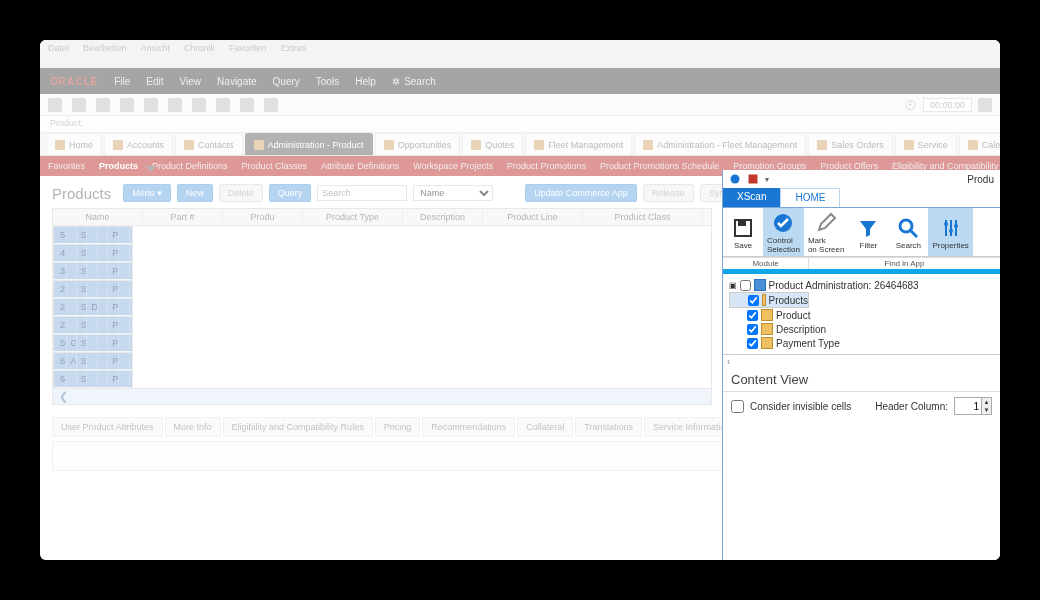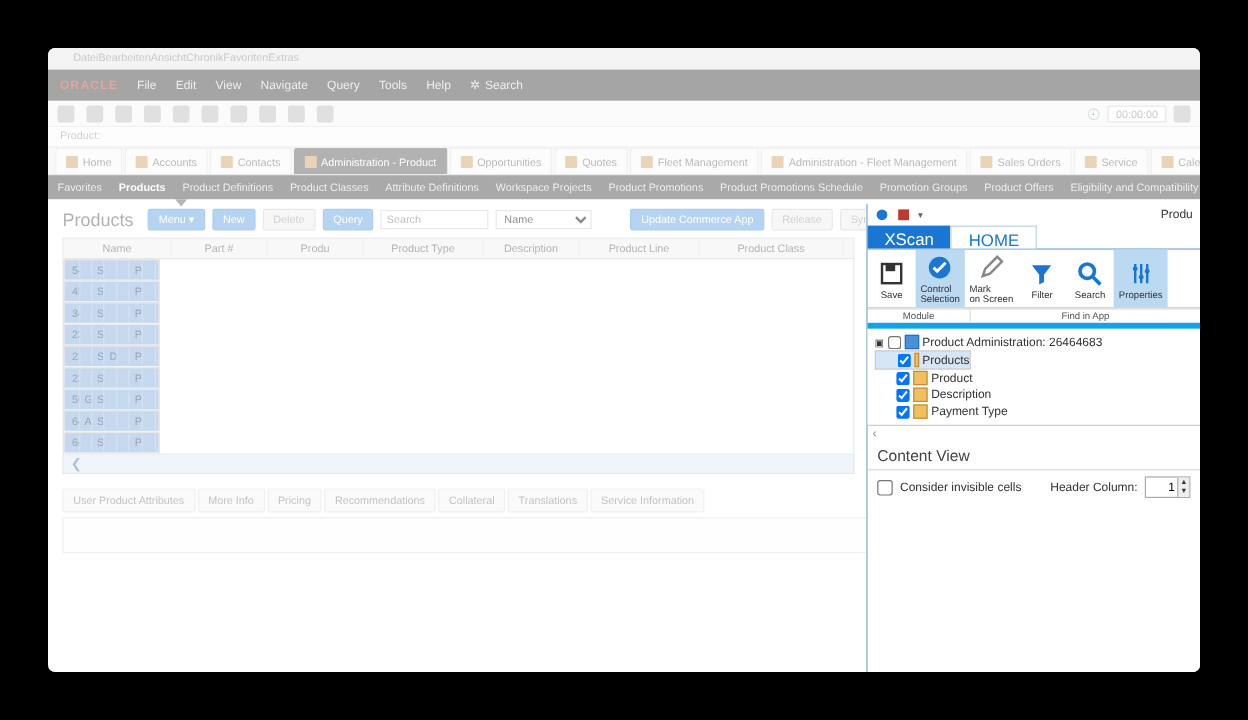--- a/index.html
+++ b/index.html
@@ -1,33 +1,33 @@
 <!DOCTYPE html>
 <html><head>
 <meta charset="utf-8">
 <style>
 *{box-sizing:border-box;margin:0;padding:0;font-family:Arial,Helvetica,sans-serif}
 body{background:#000;width:1040px;height:600px;overflow:hidden;position:relative}
 .app{position:absolute;top:40px;left:40px;right:40px;bottom:40px;background:#fff;border-radius:6px;overflow:hidden;box-shadow:0 2px 10px rgba(0,0,0,.5)}
 .overlay{position:absolute;inset:0;background:rgba(255,255,255,.55);pointer-events:none;z-index:5}
-.winmenu{height:18px;background:#e6e6e6;font-size:9px;color:#888;display:flex;padding:3px 21px}
+.winmenu{height:28px;background:#e6e6e6;font-size:9px;color:#888;display:flex;gap:14px;padding:3px 8px}
 .brandbar{height:26px;background:#383838;display:flex;align-items:center;padding:0 10px;gap:16px;font-size:10px;color:#ddd}
 .brand{color:#c0392b;font-weight:bold;letter-spacing:1px;font-size:10px}
 .brandbar .mi{cursor:pointer}
 .brandbar .srch{display:flex;align-items:center;gap:4px}
 .toolbar{height:22px;background:#f5f5f5;border-bottom:1px solid #ddd;display:flex;align-items:center;padding:0 8px;gap:10px}
 .ticon{width:14px;height:14px;background:#bbb;border-radius:2px}
 .clock-wrap{margin-left:auto;display:flex;align-items:center;gap:6px;font-size:9px;color:#888}
 .clockbox{border:1px solid #ccc;padding:1px 6px;background:#fff}
 .crumb{height:16px;font-size:9px;color:#999;padding:2px 10px;background:#fafafa}
 .tabs{height:24px;background:#f0f0f0;border-top:1px solid #ddd;border-bottom:1px solid #ccc;display:flex;align-items:stretch;padding:0 6px;gap:2px}
 .tab{display:flex;align-items:center;gap:4px;padding:0 8px;font-size:9px;color:#666;border:1px solid #ddd;border-bottom:none;background:#f8f8f8;border-radius:3px 3px 0 0;cursor:pointer;white-space:nowrap}
 .tab.active{background:#555;color:#fff;border-color:#555}
 .ticon2{width:10px;height:10px;background:#d0a060;border-radius:1px}
-.subtabs{height:20px;background:#404040;display:flex;align-items:center;padding:0 8px;gap:14px;font-size:9px;color:#ddd;white-space:nowrap;overflow:hidden}
+.subtabs{height:20px;background:#b91c1c;display:flex;align-items:center;padding:0 8px;gap:14px;font-size:9px;color:#ddd;white-space:nowrap;overflow:hidden}
 .subtabs .st{cursor:pointer}
 .subtabs .st.active{color:#fff;font-weight:bold}
 .arrow-dn{position:absolute;left:106px;top:126px;width:0;height:0;border-left:5px solid transparent;border-right:5px solid transparent;border-top:6px solid #5a5a5a;z-index:2}
 .content{position:relative;padding:8px 12px}
 .panel-hdr{display:flex;align-items:center;gap:6px;margin-bottom:6px}
 .panel-title{font-size:15px;color:#555;margin-right:6px}
 .btn{font-size:9px;padding:3px 8px;border:1px solid #4a90d9;background:#5b9fe0;color:#fff;border-radius:2px;cursor:pointer}
 .btn.gray{background:#eee;color:#999;border-color:#ccc}
 .btn.drop::after{content:" ▾"}
 .inp{font-size:9px;padding:2px 4px;border:1px solid #ccc;background:#fff;color:#555}
@@ -43,21 +43,21 @@
 .scroll-left{background:#dde8f5;height:16px;display:flex;align-items:center;padding:0 6px;color:#4a7ab0;font-size:11px;border:1px solid #ccc;border-top:none}
 .lower-tabs{margin-top:12px;display:flex;gap:2px}
 .ltab{font-size:9px;color:#777;padding:4px 8px;border:1px solid #ddd;background:#f4f4f4;border-radius:2px;cursor:pointer;white-space:nowrap}
 .lower-box{height:30px;border:1px solid #ddd;margin-top:4px;background:#fdfdfd}
 
 .xscan{position:absolute;top:130px;right:0;width:278px;bottom:0;background:#fff;border-left:1px solid #7aa7d6;z-index:10;font-size:10px;display:flex;flex-direction:column}
 .xs-top{height:18px;display:flex;align-items:center;padding:0 6px;gap:6px}
 .xs-ico{width:12px;height:12px}
 .xs-prod{margin-left:auto;font-size:10px;color:#333}
 .xs-tabs{display:flex;height:20px;border-bottom:1px solid #7aa7d6}
-.xs-tab{padding:3px 14px;font-size:14px;cursor:pointer}
+.xs-tab{padding:3px 14px;font-size:10px;cursor:pointer}
 .xs-tab.xscan-t{background:#1976d2;color:#fff}
 .xs-tab.home-t{background:#fff;color:#1976d2;border:1px solid #bcd4ec;border-bottom:none}
 .xs-ribbon{display:flex;border-bottom:1px solid #ccc}
 .rb-item{display:flex;flex-direction:column;align-items:center;justify-content:center;padding:4px 4px 2px;font-size:8px;color:#333;cursor:pointer;min-width:40px}
 .rb-item.selected{background:#bcd9f2}
 .rb-icon{width:22px;height:22px;margin-bottom:2px;display:flex;align-items:center;justify-content:center}
 .rb-group-label{font-size:8px;color:#555;text-align:center;border-top:1px solid #ddd;padding:1px 0}
 .xs-tree{padding:4px 6px;flex:0 0 auto;background:#fff}
 .tree-row{display:flex;align-items:center;gap:3px;padding:1px 0;font-size:10px;color:#333}
 .tree-row .cb{width:11px;height:11px}
@@ -291,20 +291,21 @@
             <div class="gc c-line">Private Banking</div>
             <div class="gc c-class"></div>
           </div>
         </div>
     </div>
     <div class="scroll-left" style="width:660px">❮</div>
 
     <div class="lower-tabs" id="lowertabs">
         <div class="ltab">User Product Attributes</div>
         <div class="ltab">More Info</div>
+        <div class="ltab">Eligibility and Compatibility Rules</div>
         <div class="ltab">Pricing</div>
         <div class="ltab">Recommendations</div>
         <div class="ltab">Collateral</div>
         <div class="ltab">Translations</div>
         <div class="ltab">Service Information</div>
       </div>
     <div class="lower-box"></div>
   </div>
 
   <div class="xscan">

